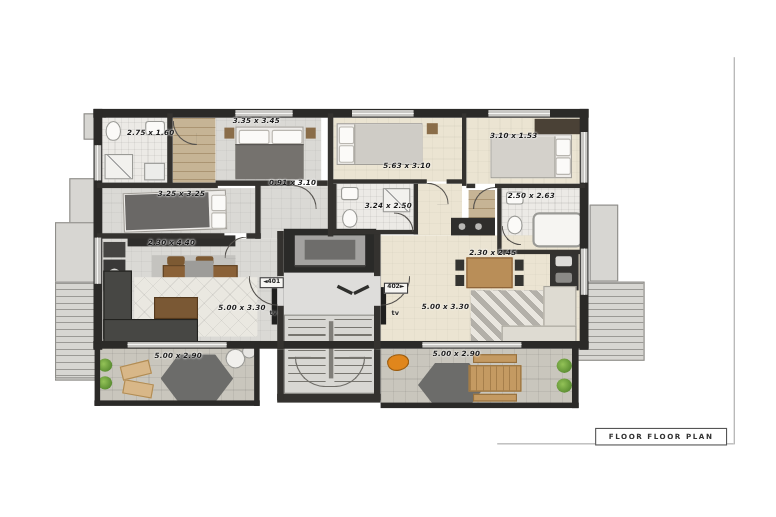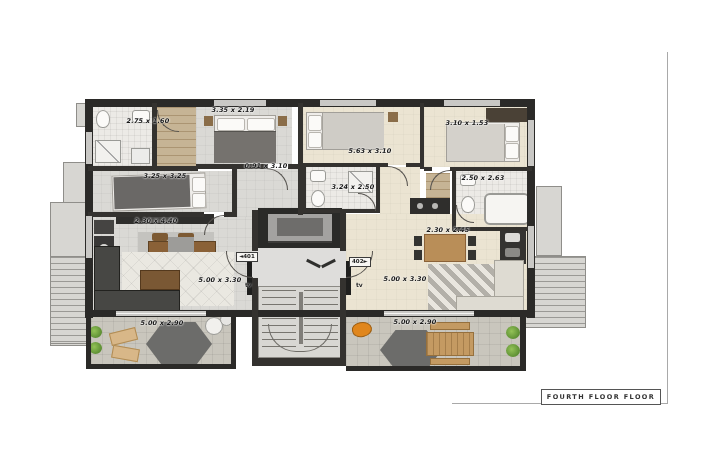--- a/index.html
+++ b/index.html
@@ -65,21 +65,21 @@
       text-align:center;z-index:40;}
 </style>
 </head>
 <body>
 
 <div id="plan">
 
   <div class="sheetline" style="left:667px;top:52px;width:1px;height:352px;"></div>
   <div class="sheetline" style="left:452px;top:403px;width:215px;height:1px;"></div>
   <div id="titlebox">
-    <span>FOURTH FLOOR FLOOR</span>
+    <span>FLOOR FLOOR PLAN</span>
   </div>
 
   <div class="ext" style="left:76px;top:103px;width:20px;height:24px;"></div>
   <div class="ext" style="left:63px;top:162px;width:25px;height:42px;"></div>
   <div class="ext" style="left:50px;top:202px;width:38px;height:144px;"></div>
   <div class="ext hatch" style="left:50px;top:256px;width:38px;height:88px;"></div>
   <div class="ext" style="left:536px;top:186px;width:26px;height:70px;"></div>
   <div class="ext hatch" style="left:524px;top:256px;width:62px;height:72px;"></div>
 
   <div class="floor-bath" style="left:92px;top:107px;width:60px;height:59px;"></div>
@@ -255,22 +255,22 @@
   <div class="abs" style="left:340px;top:251px;width:6px;height:27px;background:#dedddb;z-index:21;"></div>
   <div class="arc" style="left:346px;top:251px;width:27px;height:27px;border-right:1px solid #55524e;border-bottom:1px solid #55524e;border-bottom-right-radius:100%;"></div>
   <div class="arc" style="left:157px;top:110px;width:22px;height:22px;border-left:1px solid #55524e;border-bottom:1px solid #55524e;border-bottom-left-radius:100%;"></div>
   <div class="arc" style="left:266px;top:168px;width:22px;height:22px;border-right:1px solid #55524e;border-top:1px solid #55524e;border-top-right-radius:100%;"></div>
   <div class="arc" style="left:204px;top:215px;width:20px;height:20px;border-left:1px solid #55524e;border-top:1px solid #55524e;border-top-left-radius:100%;"></div>
   <div class="arc" style="left:388px;top:166px;width:20px;height:20px;border-right:1px solid #55524e;border-top:1px solid #55524e;border-top-right-radius:100%;"></div>
   <div class="arc" style="left:358px;top:193px;width:18px;height:18px;border-right:1px solid #55524e;border-top:1px solid #55524e;border-top-right-radius:100%;"></div>
   <div class="arc" style="left:430px;top:170px;width:20px;height:20px;border-left:1px solid #55524e;border-top:1px solid #55524e;border-top-left-radius:100%;"></div>
   <div class="arc" style="left:456px;top:205px;width:18px;height:18px;border-left:1px solid #55524e;border-bottom:1px solid #55524e;border-bottom-left-radius:100%;"></div>
 
-  <div class="dim" style="left:137px;top:118px;margin-left:11px;">2.75 x 1.60</div>
-  <div class="dim" style="left:233px;top:107px;">3.35 x 2.19</div>
+  <div class="dim" style="left:137px;top:118px;">2.75 x 1.60</div>
+  <div class="dim" style="left:233px;top:107px;">3.35 x 3.45</div>
   <div class="dim" style="left:165px;top:173px;">3.25 x 3.25</div>
   <div class="dim" style="left:266px;top:163px;">0.91 x 3.10</div>
   <div class="dim" style="left:156px;top:218px;">2.30 x 4.40</div>
   <div class="dim" style="left:220px;top:277px;">5.00 x 3.30</div>
   <div class="dim" style="left:162px;top:320px;">5.00 x 2.90</div>
   <div class="dim" style="left:370px;top:148px;">5.63 x 3.10</div>
   <div class="dim" style="left:353px;top:184px;">3.24 x 2.50</div>
   <div class="dim" style="left:467px;top:120px;">3.10 x 1.53</div>
   <div class="dim" style="left:483px;top:175px;">2.50 x 2.63</div>
   <div class="dim" style="left:448px;top:227px;">2.30 x 2.45</div>

